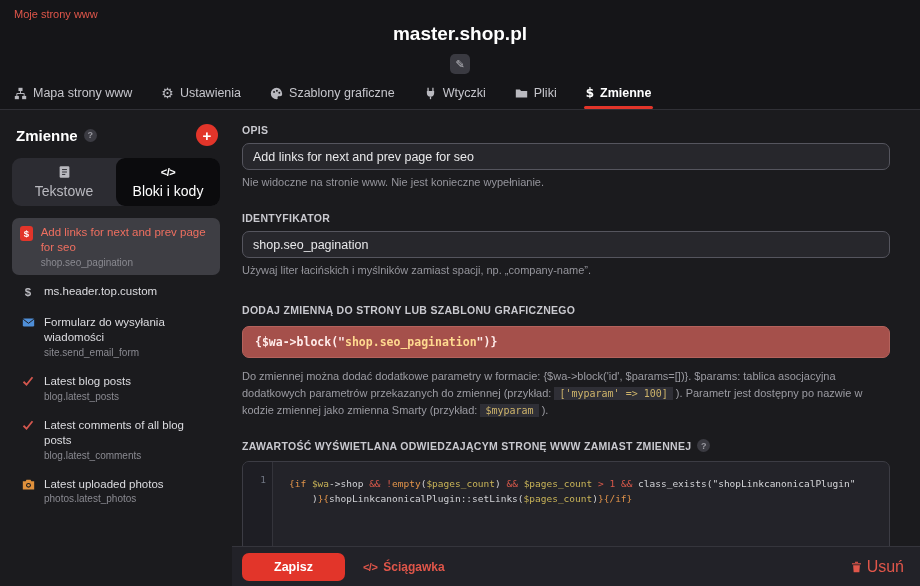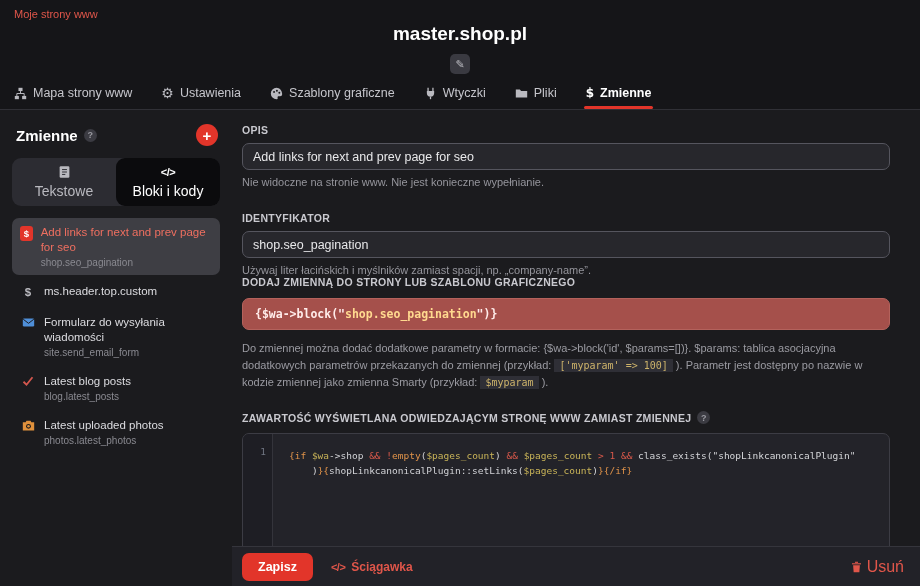--- a/index.html
+++ b/index.html
@@ -55,21 +55,21 @@
   .vi-text{min-width:0;}
   .vi-title{display:block;font-size:11.5px;color:#dcdce0;line-height:1.3;}
   .var-item.selected .vi-title{color:#ef6f60;}
   .vi-sub{display:block;font-size:10px;color:#8a8a91;margin-top:2px;}
   
   .f-label{display:block;font-size:10.5px;font-weight:700;letter-spacing:.3px;color:#c9c9cf;}
   .f-input{width:100%;background:var(--input-bg);border:1px solid var(--input-border);border-radius:7px;
     color:var(--text);font-size:12.5px;padding:5px 10px;height:27px;margin-top:7px;font-family:"Liberation Sans",sans-serif;}
   .f-hint{font-size:11px;color:var(--muted);margin-top:6px;}
   .field-2{margin-top:24px;}
-  .embed{}
+  .embed{margin-top:28px;}
   .embed-box{margin-top:10px;display:flex;align-items:center;background:#a5504b;border:1px solid #b4625c;
     border-radius:7px;padding:4px 4px 4px 12px;height:32px;}
   .embed-code{font-family:"DejaVu Sans Mono",monospace;font-size:11.5px;font-weight:700;color:#ffecea;flex:1;white-space:nowrap;overflow:hidden;}
   .embed-name{color:#ffd98f;}
   .copy-btn{display:flex;align-items:center;gap:6px;background:#7f3e3a;color:#fff;border:none;border-radius:5px;
     font-size:11px;padding:5px 10px;font-family:"Liberation Sans",sans-serif;cursor:pointer;flex:none;}
   .params-hint{font-size:11px;color:#9b9ba2;line-height:1.55;margin:10px 0 0;}
   .chip{background:#2f2f36;color:#cdb36a;font-family:"DejaVu Sans Mono",monospace;font-size:10px;
     padding:1px 5px;border-radius:0;white-space:nowrap;}
   .content-sec{margin-top:20px;}
@@ -78,21 +78,21 @@
   .gutter{width:30px;flex:none;background:#1e1e24;border-right:1px solid #34343b;text-align:right;padding:7px 6px 0 0;}
   .ln{font-family:"DejaVu Sans Mono",monospace;font-size:9.5px;color:#707683;}
   .code{margin:8px;padding:7px 8px;font-family:"DejaVu Sans Mono",monospace;font-size:9.5px;line-height:1.55;
     white-space:pre;color:#d2d3d7;flex:1;overflow:hidden;}
   .tk-kw{color:#e2944a;}.tk-var{color:#c9b458;}.tk-op{color:#d8584a;}
   .tk-num{color:#d8584a;}.tk-str{color:#d6d7da;}.tk-pl{color:#d2d3d7;}
   
   .footbar{position:absolute;left:232px;right:0;bottom:0;height:40px;background:#222228;border-top:1px solid #35353c;
     display:flex;align-items:center;gap:18px;padding:0 16px 0 10px;}
   .save-btn{background:var(--red);color:#fff;font-weight:700;font-size:12.5px;border:none;border-radius:7px;
-    padding:7px 16px;font-family:"Liberation Sans",sans-serif;cursor:pointer;}
+    padding:7px 32px;font-family:"Liberation Sans",sans-serif;cursor:pointer;}
   .cheat-link{color:var(--link-red);font-size:12px;display:flex;gap:6px;align-items:center;font-weight:600;cursor:pointer;}
   .delete-link{margin-left:auto;color:var(--link-red);font-size:16px;display:flex;gap:5px;align-items:center;cursor:pointer;}
   .icon-svg{display:block;}
 </style>
 </head>
 <body>
 
 <div class="page">
 
   <header class="topbar">
@@ -212,20 +212,31 @@
         </li>
         <li class="var-item">
           <span class="vi-icon" style="color:#d4574e;">
             <svg class="icon-svg" width="12" height="12" viewBox="0 0 16 16">
                 <path d="M2 9l4 4L14 3" stroke="currentColor" stroke-width="2.4" fill="none"></path>
               </svg>
           </span>
           <span class="vi-text">
             <span class="vi-title">Latest blog posts</span>
             <span class="vi-sub">blog.latest_posts</span>
+          </span>
+        </li>
+        <li class="var-item">
+          <span class="vi-icon" style="color:#d4574e;">
+            <svg class="icon-svg" width="12" height="12" viewBox="0 0 16 16">
+                <path d="M2 9l4 4L14 3" stroke="currentColor" stroke-width="2.4" fill="none"></path>
+              </svg>
+          </span>
+          <span class="vi-text">
+            <span class="vi-title">Latest comments of all blog posts</span>
+            <span class="vi-sub">blog.latest_comments</span>
           </span>
         </li>
         <li class="var-item">
           <span class="vi-icon" style="color:#e0913c;">
             <svg class="icon-svg" width="13" height="13" viewBox="0 0 16 16" fill="currentColor">
                 <path d="M5.5 2h5l1 2H15v10H1V4h3.5z"></path>
                 <circle cx="8" cy="9" r="3" fill="#1b1b1e"></circle>
                 <circle cx="8" cy="9" r="1.6" fill="currentColor"></circle>
               </svg>
           </span>

